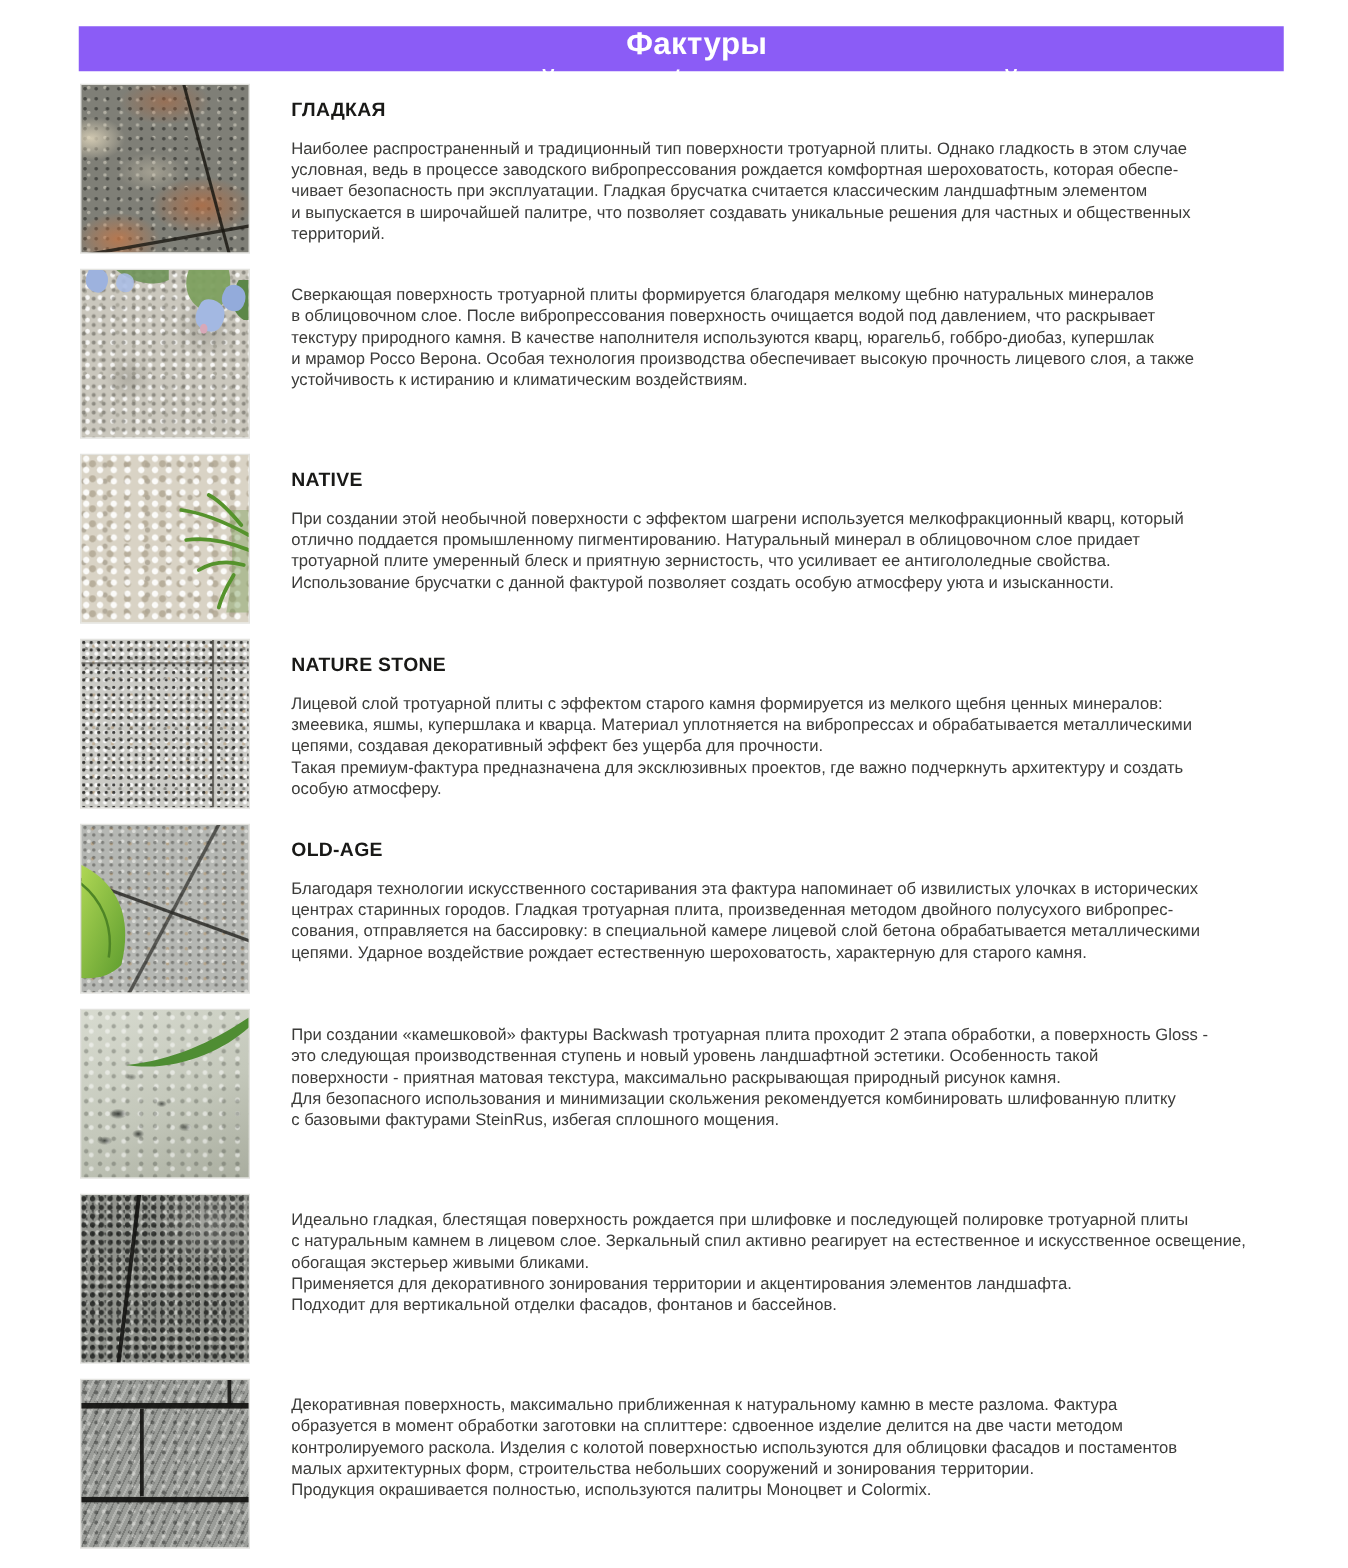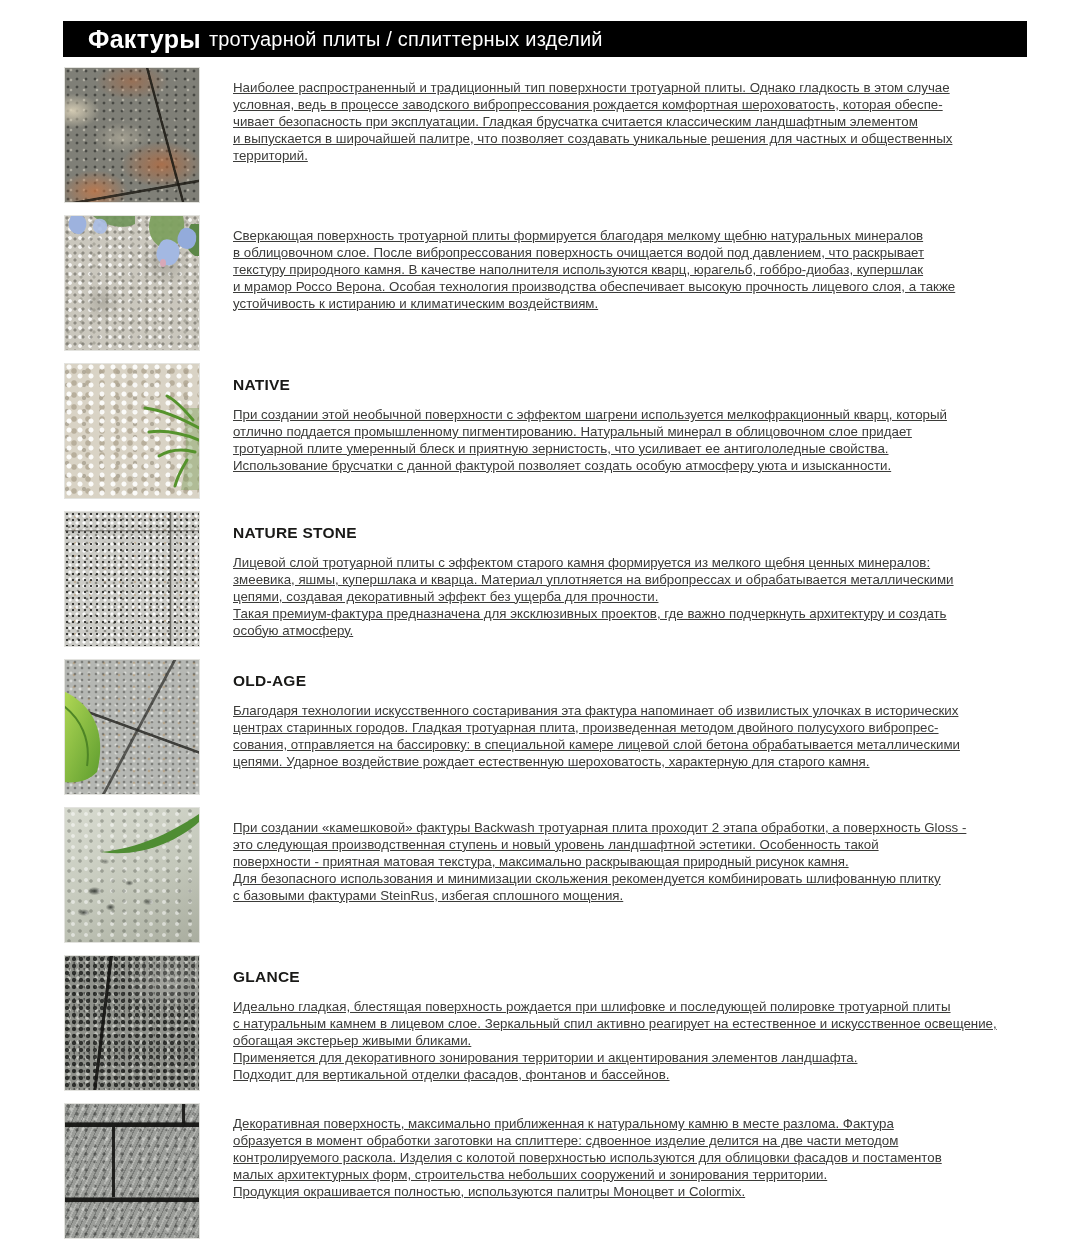--- a/index.html
+++ b/index.html
@@ -10,48 +10,49 @@
     font-family:"Liberation Sans","DejaVu Sans",sans-serif;
     color:#3b3b39;
     overflow:hidden;
     box-sizing:border-box;
   }
   
   .band{
     margin:21px 0 0 63px;
     width:964px;
     height:36px;
-    background:#000000;
+    background:#8b5cf6;
     color:#fff;
     display:flex;
     align-items:center;
     padding-left:25px;
     box-sizing:border-box;
     white-space:nowrap;
+    flex-direction:column;
   }
   .band .tb{font-size:25px;font-weight:700;letter-spacing:.3px;}
-  .band .tr{font-size:20px;font-weight:400;margin-left:8px;letter-spacing:.2px;}
+  .band .tr{font-size:26px;font-weight:400;margin-left:8px;letter-spacing:.2px;}
   
   .wrap{padding:11px 0 0 65px;}
   .sec{display:flex;gap:34px;margin-bottom:14px;}
   .photo{
     width:134px;height:134px;flex:0 0 134px;
     position:relative;overflow:hidden;
     outline:1px solid #e3e3df;
   }
   .ph-svg{position:absolute;left:0;top:0;width:100%;height:100%;display:block;}
   .txt{width:835px;padding-top:12px;}
   .txt h3{
     margin:0 0 13px 0;
     font-size:15.5px;font-weight:700;color:#191917;letter-spacing:.25px;
   }
   .txt h3 .sub{font-size:13px;margin-left:7px;letter-spacing:.1px;}
   .txt p{
     margin:0;font-size:13.3px;line-height:16.9px;
-    white-space:pre-line;color:#3b3b39;text-decoration:underline;
+    white-space:pre-line;color:#3b3b39;
   }
   
   .t1{
     background-color:#7f7f77;
     background-image:
       linear-gradient(75deg, transparent 68.5%, rgba(26,24,18,.85) 69%, rgba(26,24,18,.85) 70%, transparent 70.5%),
       linear-gradient(170deg, transparent 85.5%, rgba(26,24,18,.8) 86%, rgba(26,24,18,.8) 87.2%, transparent 87.7%),
       radial-gradient(ellipse 60px 34px at 72% 72%, rgba(186,105,58,.7), transparent 68%),
       radial-gradient(ellipse 48px 30px at 22% 92%, rgba(196,118,70,.8), transparent 70%),
       radial-gradient(ellipse 52px 26px at 50% 10%, rgba(175,98,55,.5), transparent 70%),
@@ -140,20 +141,21 @@
 <header class="band">
   <span class="tb">Фактуры</span>
   <span class="tr">тротуарной плиты / сплиттерных изделий</span>
 </header>
 
 <main class="wrap">
 
   <section class="sec">
     <div class="photo t1"></div>
     <div class="txt">
+      <h3><span>ГЛАДКАЯ</span></h3>
       <p>Наиболее распространенный и традиционный тип поверхности тротуарной плиты. Однако гладкость в этом случае
 условная, ведь в процессе заводского вибропрессования рождается комфортная шероховатость, которая обеспе-
 чивает безопасность при эксплуатации. Гладкая брусчатка считается классическим ландшафтным элементом
 и выпускается в широчайшей палитре, что позволяет создавать уникальные решения для частных и общественных
 территорий.</p>
     </div>
   </section>
 
   <section class="sec">
     <div class="photo t2">
@@ -244,21 +246,20 @@
 это следующая производственная ступень и новый уровень ландшафтной эстетики. Особенность такой
 поверхности - приятная матовая текстура, максимально раскрывающая природный рисунок камня.
 Для безопасного использования и минимизации скольжения рекомендуется комбинировать шлифованную плитку
 с базовыми фактурами SteinRus, избегая сплошного мощения.</p>
     </div>
   </section>
 
   <section class="sec">
     <div class="photo t7"></div>
     <div class="txt">
-      <h3><span>GLANCE</span></h3>
       <p>Идеально гладкая, блестящая поверхность рождается при шлифовке и последующей полировке тротуарной плиты
 с натуральным камнем в лицевом слое. Зеркальный спил активно реагирует на естественное и искусственное освещение,
 обогащая экстерьер живыми бликами.
 Применяется для декоративного зонирования территории и акцентирования элементов ландшафта.
 Подходит для вертикальной отделки фасадов, фонтанов и бассейнов.</p>
     </div>
   </section>
 
   <section class="sec">
     <div class="photo t8">

